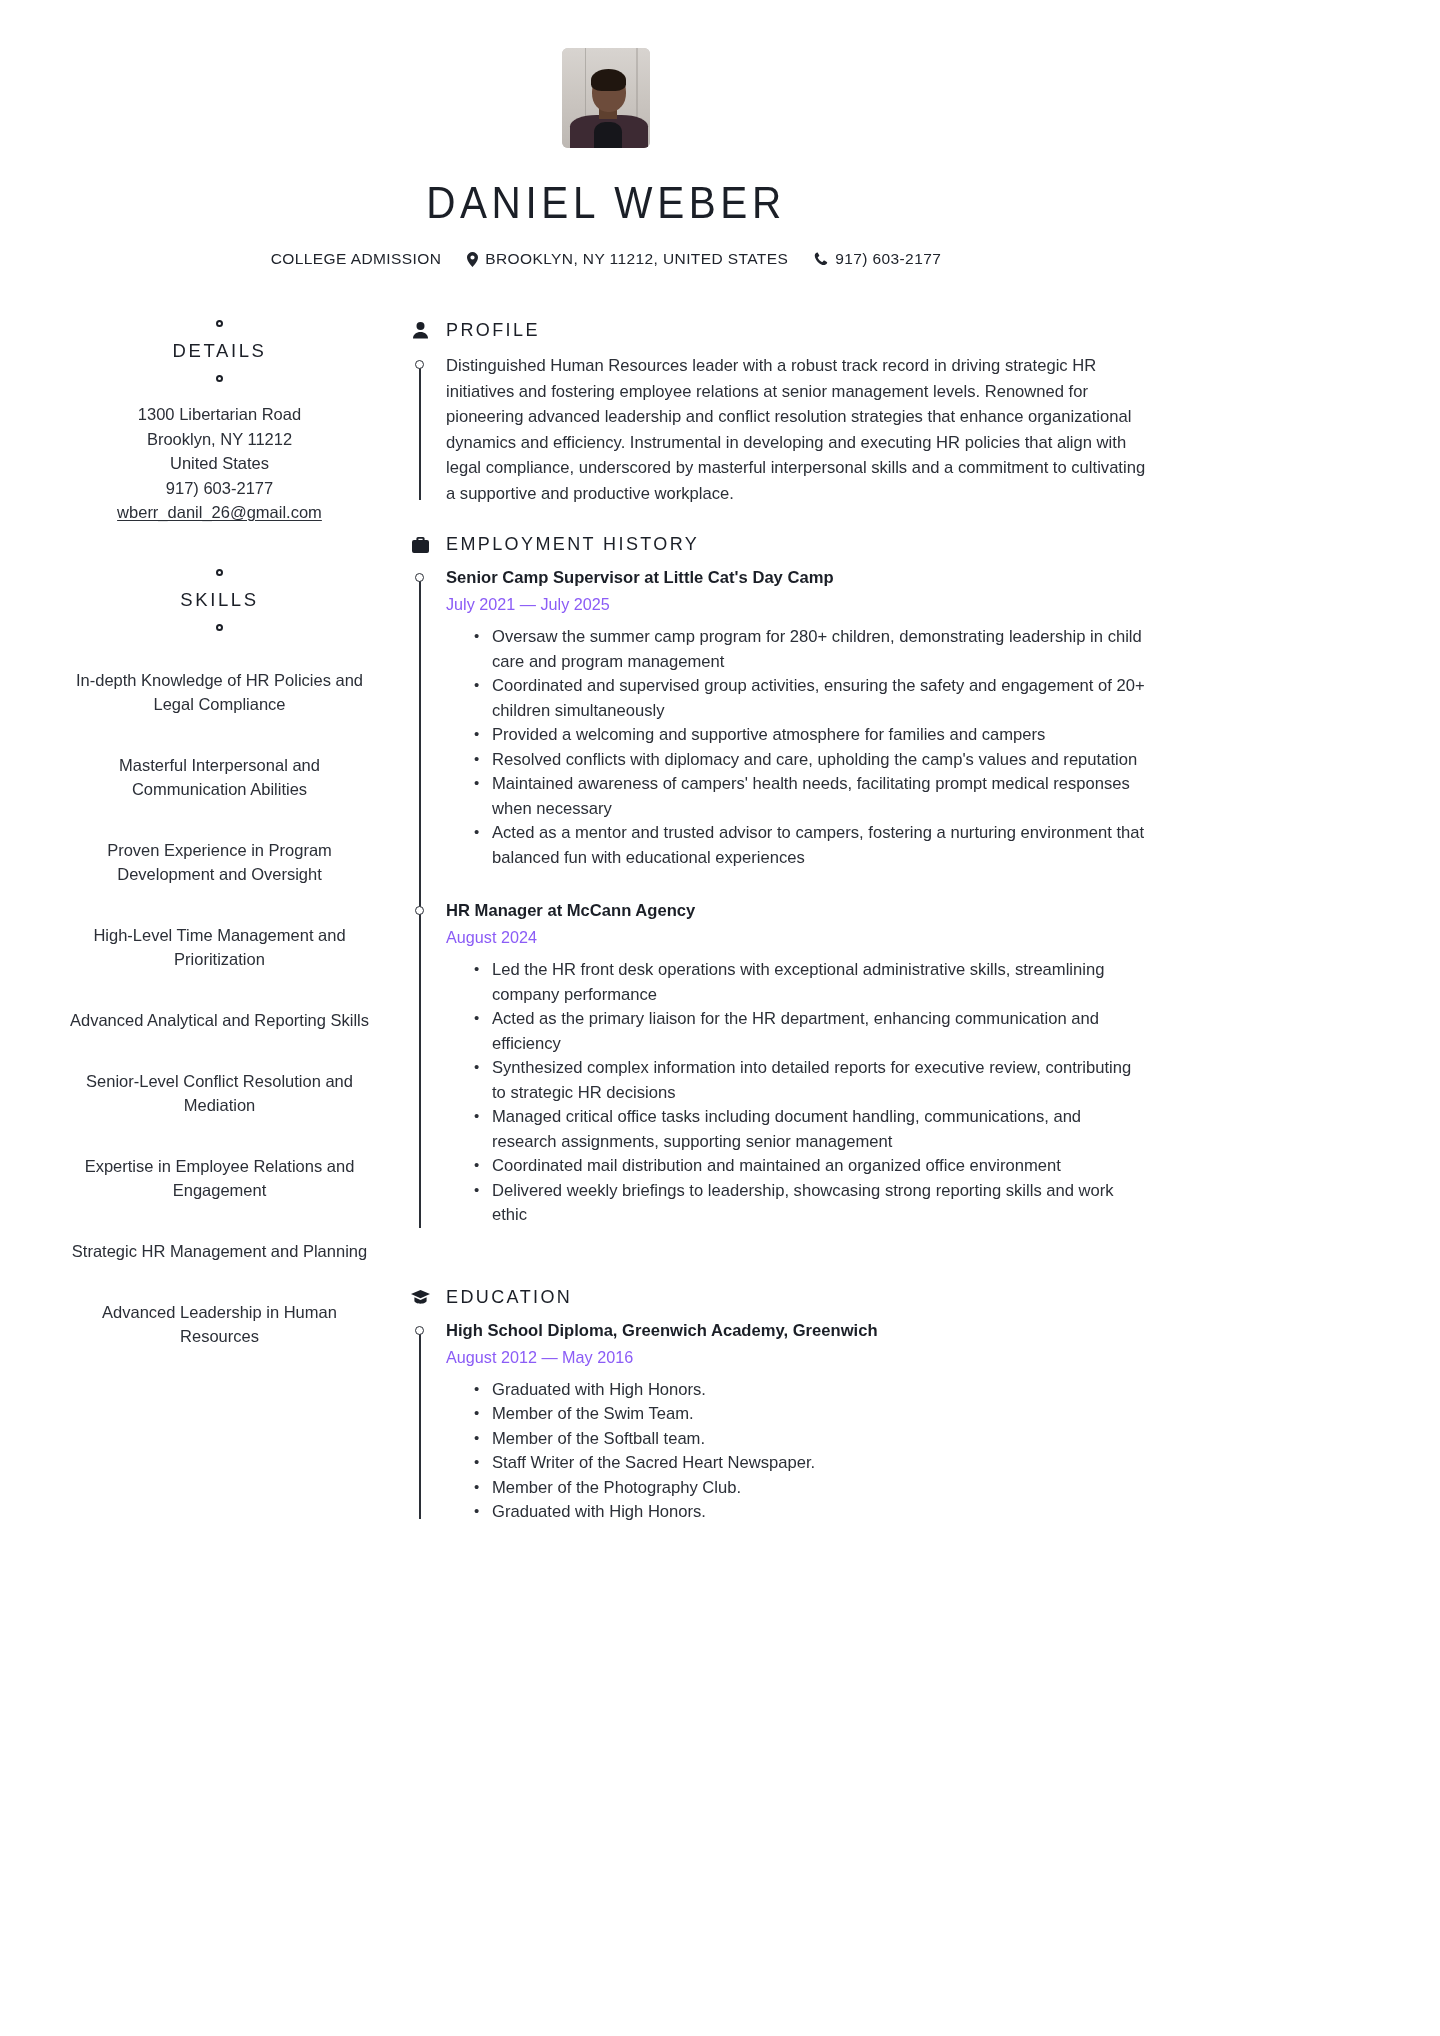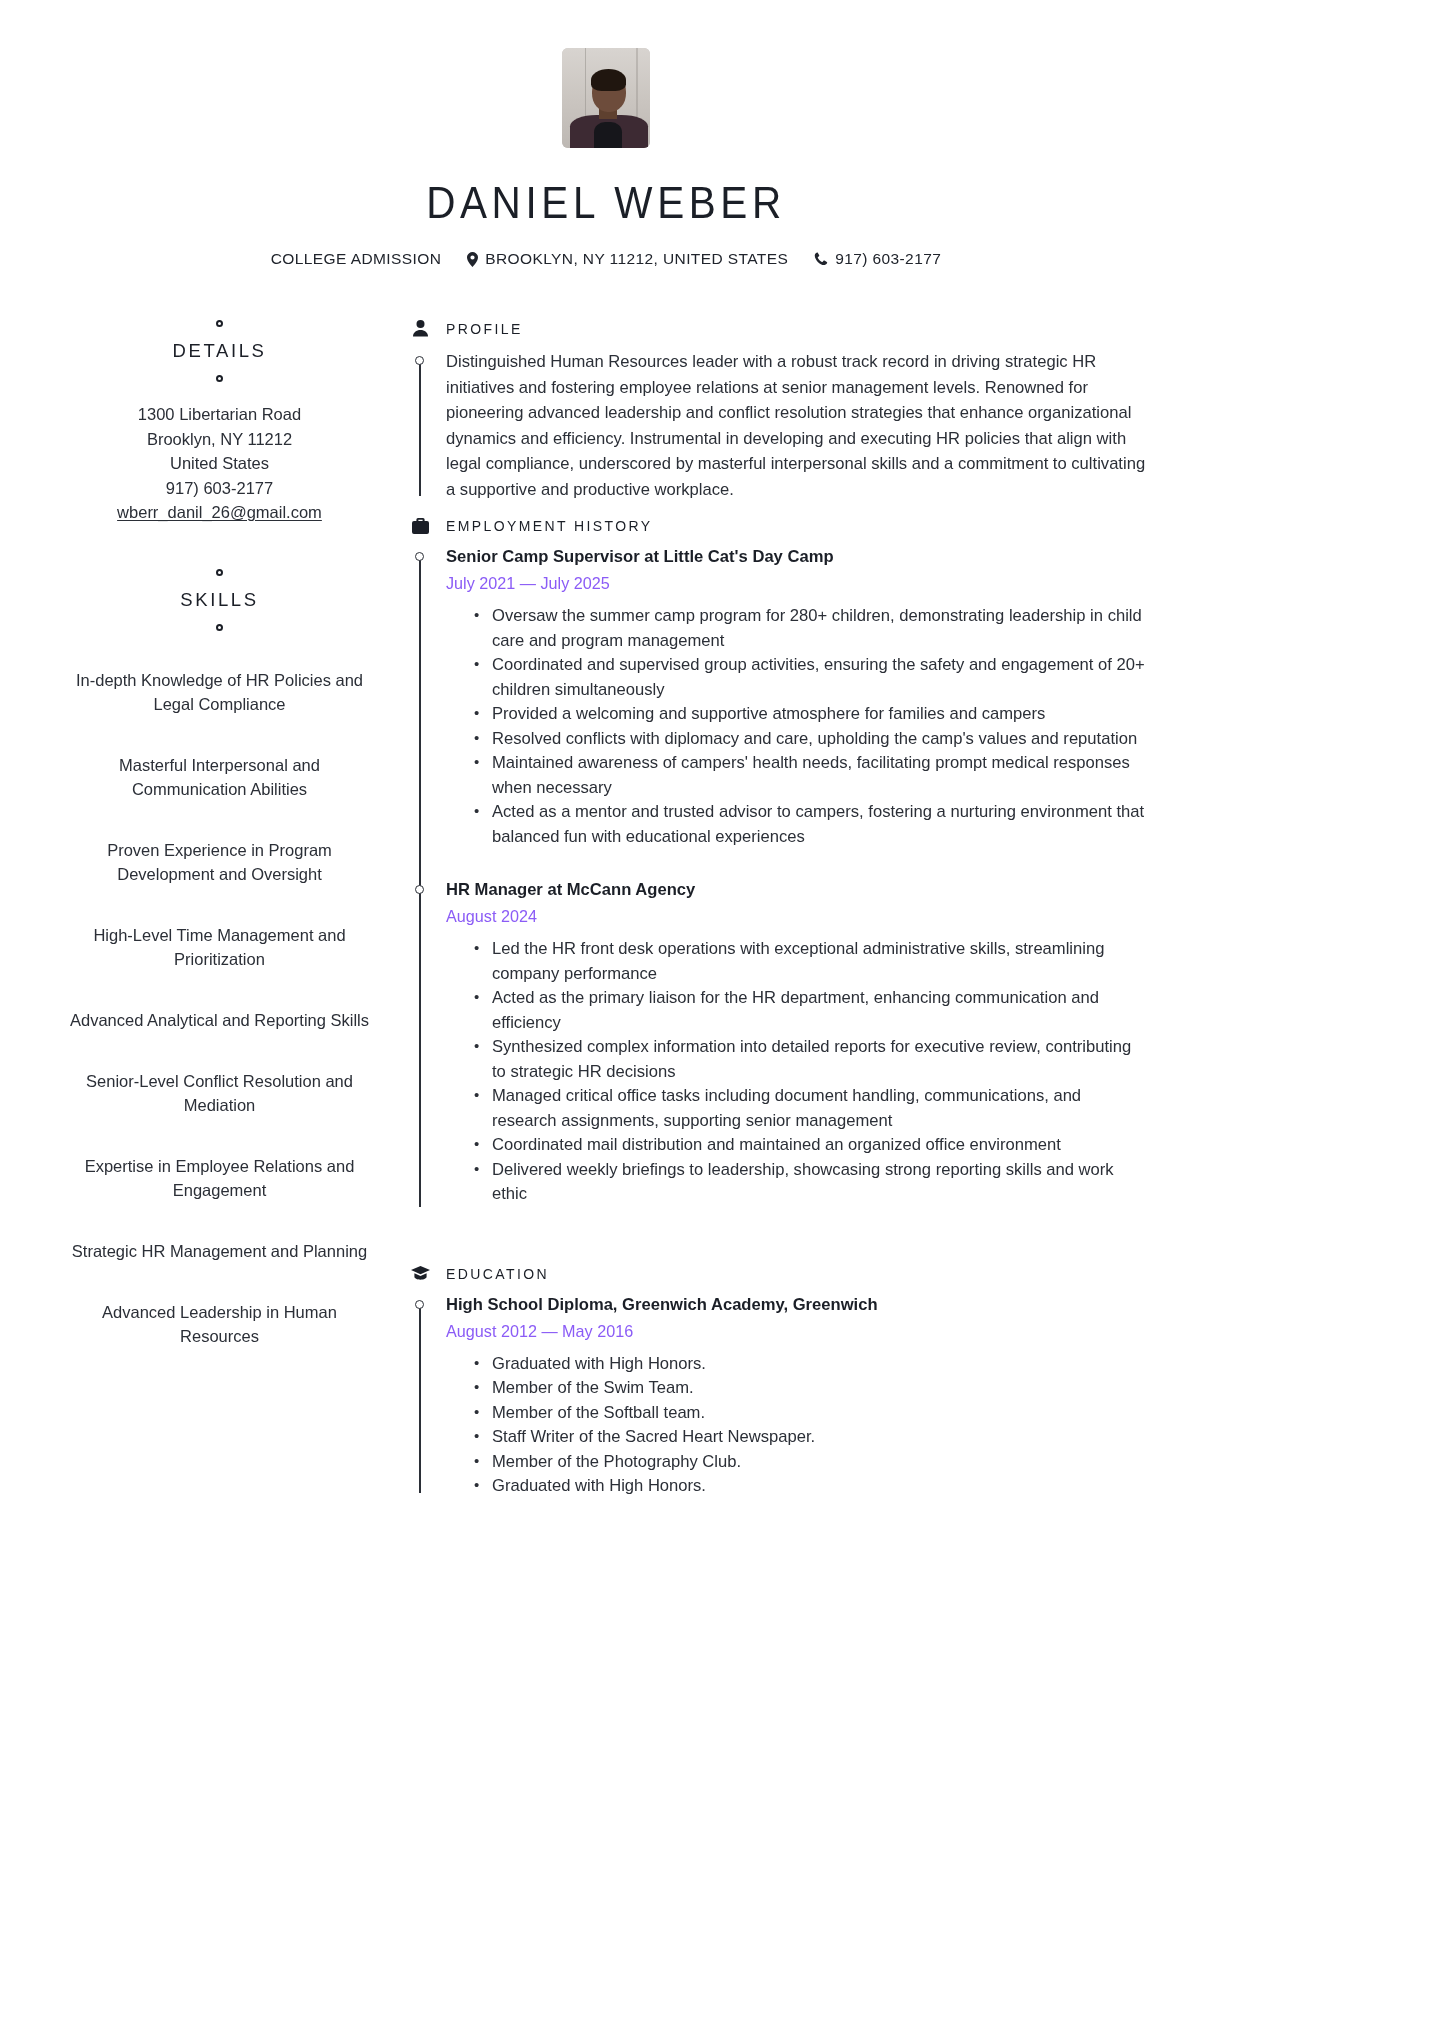--- a/index.html
+++ b/index.html
@@ -148,21 +148,21 @@
   }
 
   
   .section { margin-bottom: 10px; }
   .sec-head {
     display: flex; align-items: center; gap: 16px;
     margin-bottom: 12px;
   }
   .sec-icon { width: 20px; display: flex; justify-content: center; }
   .sec-title {
-    font-size: 14px;
+    font-size: 18px;
     letter-spacing: 2.4px;
     font-weight: 500;
     color: #1b1f27;
     font-family: "Liberation Sans Narrow", "Liberation Sans", sans-serif;
   }
   .sec-body {
     position: relative;
     padding-left: 36px;
   }
   .tl-line {
@@ -319,21 +319,21 @@
           </span>
           <span class="sec-title">PROFILE</span>
         </div>
         <div class="sec-body">
           <span class="tl-line"></span>
           <span class="tl-dot" style="top:7px"></span>
           <p class="profile-text">Distinguished Human Resources leader with a robust track record in driving strategic HR initiatives and fostering employee relations at senior management levels. Renowned for pioneering advanced leadership and conflict resolution strategies that enhance organizational dynamics and efficiency. Instrumental in developing and executing HR policies that align with legal compliance, underscored by masterful interpersonal skills and a commitment to cultivating a supportive and productive workplace.</p>
         </div>
       </section>
 
-      <section class="section emp-section" style="margin-top:16px">
+      <section class="section emp-section" style="margin-top:28px">
         <div class="sec-head">
           <span class="sec-icon">
             <svg width="17" height="16" viewBox="0 0 17 16">
                 <path d="M6 0h5a1.6 1.6 0 011.6 1.6V3H15a2 2 0 012 2v9a2 2 0 01-2 2H2a2 2 0 01-2-2V5a2 2 0 012-2h2.4V1.6A1.6 1.6 0 016 0zm.4 3h4.2V1.8H6.4z" fill="#1b1f27"></path>
               </svg>
           </span>
           <span class="sec-title">EMPLOYMENT HISTORY</span>
         </div>
         <div class="sec-body" id="employment-body">
           <span class="tl-line"></span>

